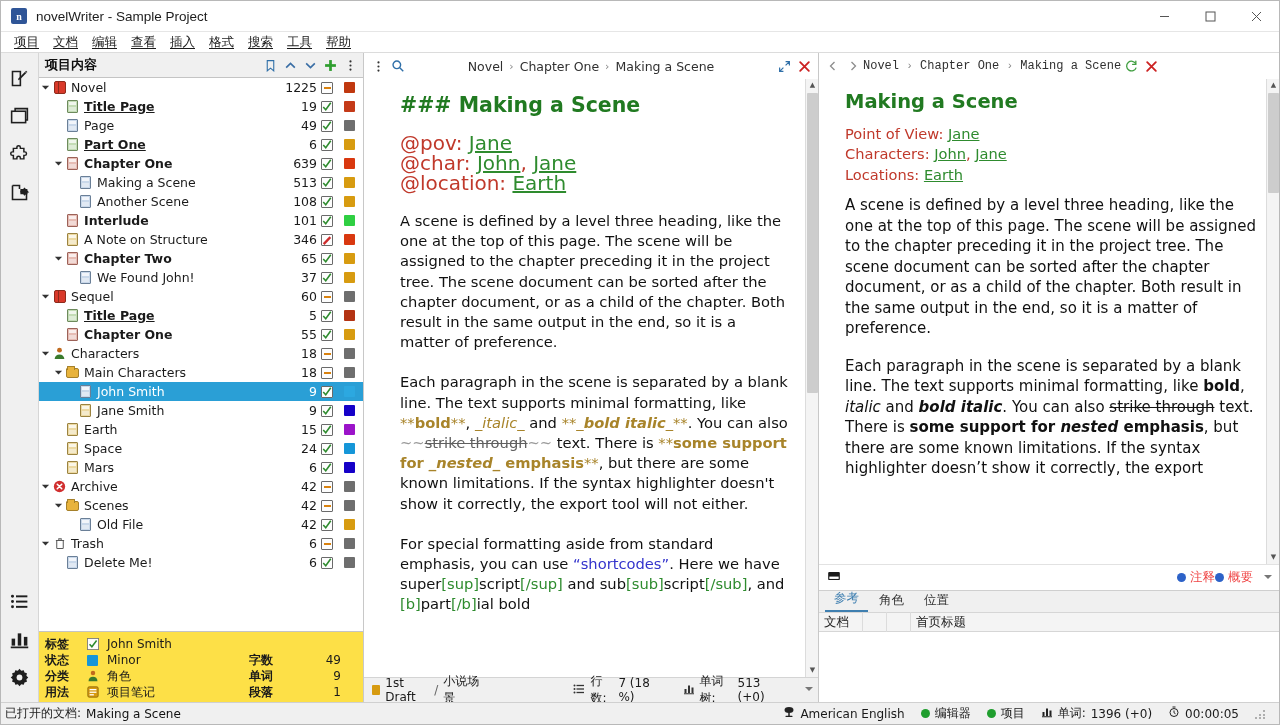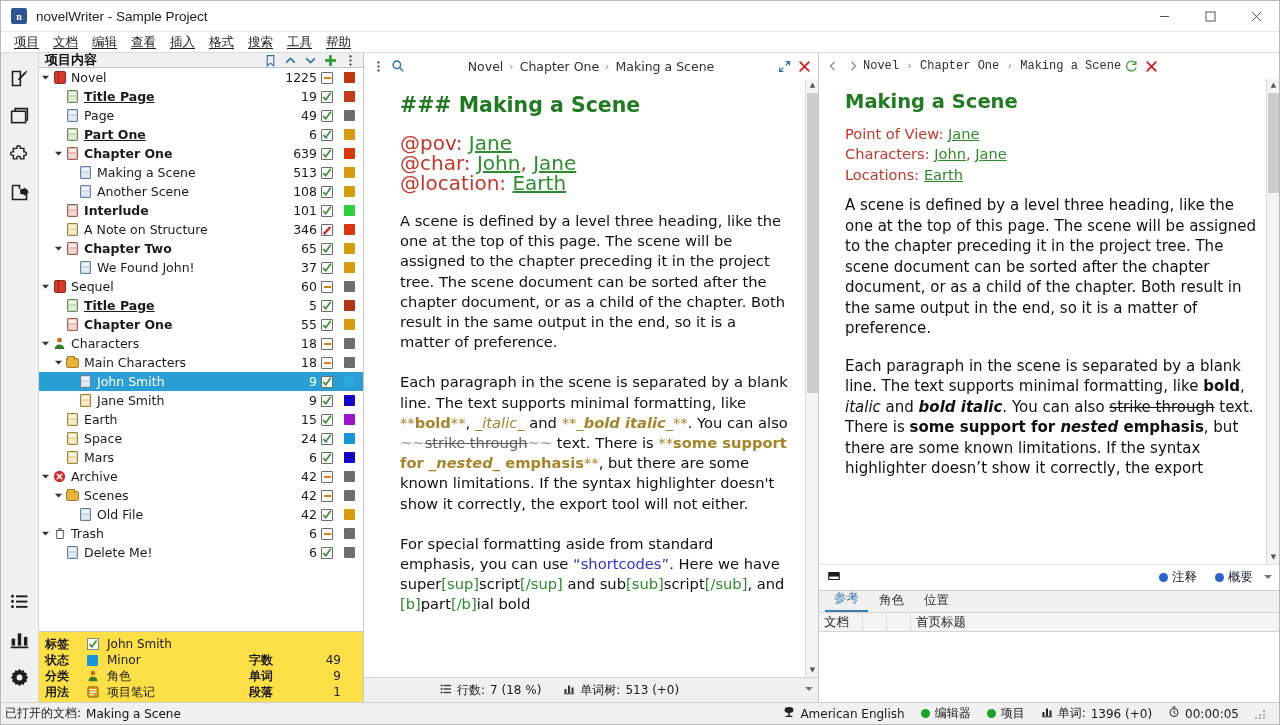--- a/index.html
+++ b/index.html
@@ -40,21 +40,21 @@
           border-right:1px solid #d6d6d6; display:flex; flex-direction:column;
           align-items:center; padding-top:6px; }
   .rail .spacer { flex:1 1 auto; }
   .rail-btn { width:34px; height:38px; display:flex; align-items:center;
               justify-content:center; color:#262626; }
   .rail-btn svg { width:21px; height:21px; }
 
   
   .projpane { width:325px; flex:0 0 325px; display:flex; flex-direction:column;
               background:#ffffff; border-right:1px solid #c8c8c8; min-height:0; }
-  .proj-header { height:14px; display:flex; align-items:center; padding:0 4px 0 6px;
+  .proj-header { height:24px; display:flex; align-items:center; padding:0 4px 0 6px;
                  background:#f0f0f0; }
   .proj-header .ptitle { font-size:13px; font-family:"DejaVu Sans", sans-serif;
                          font-weight:bold; color:#111; }
   .proj-header .hicons { margin-left:auto; display:flex; align-items:center; gap:2px; }
   .hicon { width:18px; height:18px; display:flex; align-items:center;
            justify-content:center; }
   .hicon svg { width:13px; height:13px; }
 
   .tree { flex:1 1 auto; overflow:hidden; position:relative;
           border:1px solid #c4c4c4; border-left:none; border-right:none;
@@ -159,22 +159,22 @@
              font-size:15px; line-height:20.5px;
              font-family:"DejaVu Sans", sans-serif; color:#111; position:relative; }
   .vw-h3 { color:#217a21; font-weight:bold; font-size:19.5px; line-height:26px;
            margin:2px 0 9px 0; }
   .vw-meta { color:#c0392b; line-height:20.4px; font-size:14.6px; margin-bottom:10px; }
   .vw-meta a { color:#2e8b2e; text-decoration:underline; }
   .vpara { margin:0 0 17px 0; }
 
   .vw-footer { flex:0 0 26px; height:26px; display:flex; align-items:center;
                padding:0 6px 0 8px; border-top:1px solid #e2e2e2; background:#fff; }
-  .vw-footer .sticky { margin-left:auto; display:flex; align-items:center; gap:18px;
-               font-size:12.5px; color:#0f172a; }
+  .vw-footer .sticky { margin-left:auto; display:flex; align-items:center; 
+               font-size:12.5px; color:#ef4444; }
   .dotlbl { display:flex; align-items:center; gap:4px; }
   .dot { width:9px; height:9px; border-radius:50%; background:#2d62c8; }
 
   .vw-tabs { flex:0 0 22px; height:22px; display:flex; align-items:flex-end;
              background:#f0f0f0; border-top:1px solid #cfcfcf;
              padding-left:6px; gap:2px; }
   .vtab { padding:2px 9px 3px 9px; font-size:12.5px;
           font-family:"DejaVu Sans", sans-serif; color:#333; }
   .vtab.active { color:#3f7fb0; border-bottom:2px solid #3f7fb0; }
 
@@ -986,20 +986,26 @@
         <p class="epara"><span>For special formatting aside from standard emphasis, you can use </span><span class="shortc">“shortcodes”</span><span>. Here we have super</span><span class="sc-tag">[sup]</span><span>script</span><span class="sc-tag">[/sup]</span><span> and sub</span><span class="sc-tag">[sub]</span><span>script</span><span class="sc-tag">[/sub]</span><span>, and </span><span class="sc-tag">[b]</span><span>part</span><span class="sc-tag">[/b]</span><span>ial bold</span></p>
 
         <div class="vscroll">
           <div class="arrowbox" style="top:0;">▲</div>
           <div class="thumb" style="top:14px;height:300px;"></div>
           <div class="arrowbox" style="bottom:0;">▼</div>
         </div>
       </div>
 
       <div class="ed-footer">
+        <div class="fsec">
+          <span class="sw" id="edStatusSwatch" style="width: 10px; height: 10px; display: inline-block; border-radius: 1px; background: rgb(215, 155, 16);"></span>
+          <span>1st Draft</span>
+          <span class="slash">/</span>
+          <span>小说场景</span>
+        </div>
         <div class="fsec" style="margin-left:68px;">
           <span>
             <svg width="12" height="12" viewBox="0 0 24 24" fill="#333">
                 <circle cx="3" cy="5" r="2"></circle>
                 <circle cx="3" cy="12" r="2"></circle>
                 <circle cx="3" cy="19" r="2"></circle>
                 <rect x="7" y="3.7" width="15" height="2.6"></rect>
                 <rect x="7" y="10.7" width="15" height="2.6"></rect>
                 <rect x="7" y="17.7" width="15" height="2.6"></rect>
               </svg>

